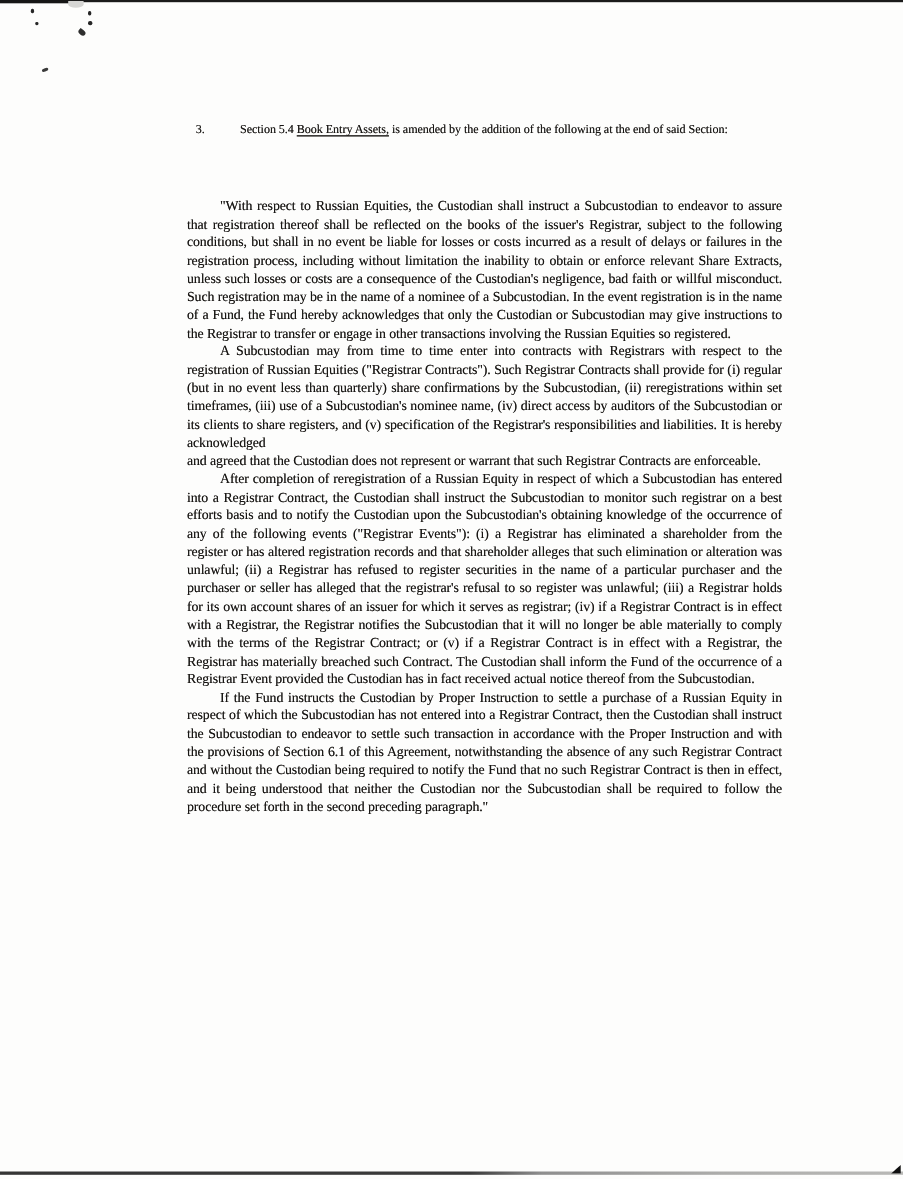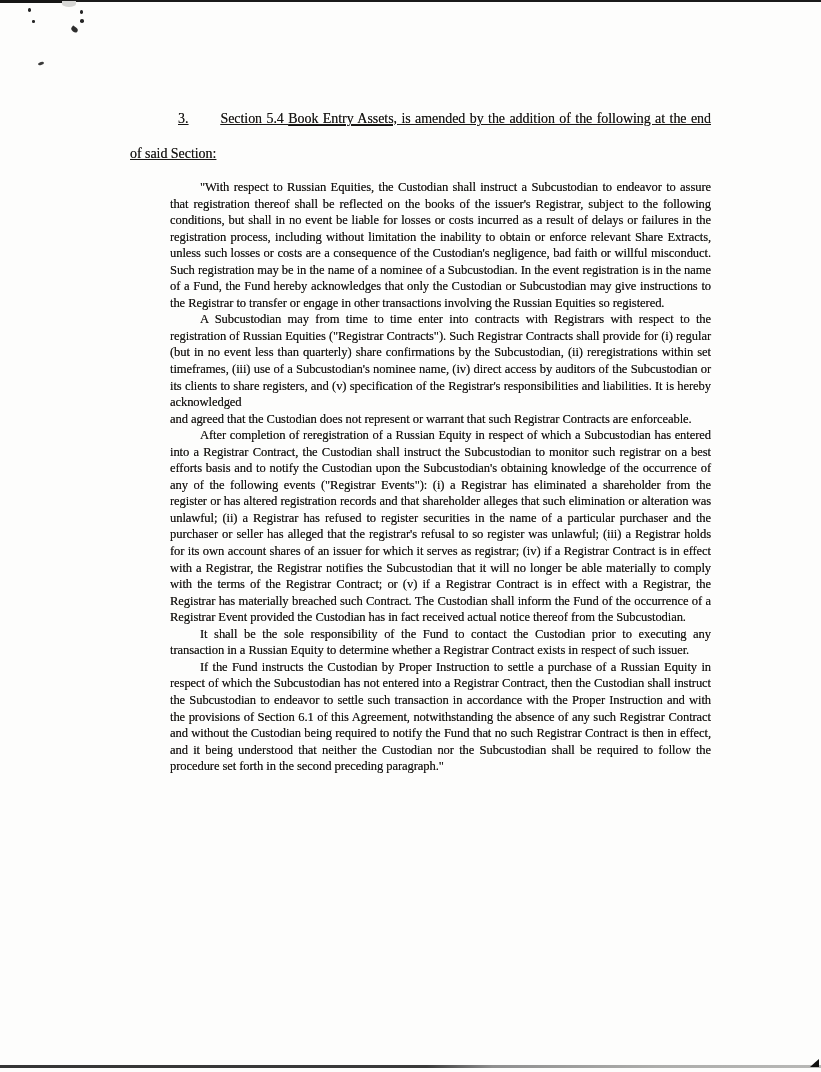--- a/index.html
+++ b/index.html
@@ -61,27 +61,26 @@
     transform: rotate(-18deg);
     background: #3a3a3a;
   }
 
   
   .intro {
     position: absolute;
     left: 130px; top: 101px;
     width: 581px;
     margin: 0;
-    font-size: 14px;
+    font-size: 11px;
     line-height: 35px;
     text-align: justify;
     text-indent: 48px;
     letter-spacing: -0.05px;
     text-shadow: 0 0 0.5px rgba(25,22,18,0.65);
-    text-decoration: underline;
   }
   .intro .tab { display: inline-block; width: 32px; }
   .intro .u { text-decoration: underline; text-underline-offset: 2px; }
 
   .quote {
     position: absolute;
     left: 170px; top: 179px;
     width: 541px;
     font-size: 12.6px;
     line-height: 16.55px;
@@ -110,20 +109,19 @@
   <div class="speck s5"></div>
   <div class="speck s6"></div>
 
   <p class="intro"><span>3.</span><span class="tab"></span><span>Section 5.4 </span><span class="u">Book Entry Assets,</span><span> is amended by the addition of the following at the end of said Section:</span></p>
 
   <div class="quote">
     <p>"With respect to Russian Equities, the Custodian shall instruct a Subcustodian to endeavor to assure that registration thereof shall be reflected on the books of the issuer's Registrar, subject to the following conditions, but shall in no event be liable for losses or costs incurred as a result of delays or failures in the registration process, including without limitation the inability to obtain or enforce relevant Share Extracts, unless such losses or costs are a consequence of the Custodian's negligence, bad faith or willful misconduct. Such registration may be in the name of a nominee of a Subcustodian. In the event registration is in the name of a Fund, the Fund hereby acknowledges that only the Custodian or Subcustodian may give instructions to the Registrar to transfer or engage in other transactions involving the Russian Equities so registered.</p>
     <p>A Subcustodian may from time to time enter into contracts with Registrars with respect to the registration of Russian Equities ("Registrar Contracts"). Such Registrar Contracts shall provide for (i) regular (but in no event less than quarterly) share confirmations by the Subcustodian, (ii) reregistrations within set timeframes, (iii) use of a Subcustodian's nominee name, (iv) direct access by auditors of the Subcustodian or its clients to share registers, and (v) specification of the Registrar's responsibilities and liabilities. It is hereby acknowledged
 and agreed that the Custodian does not represent or warrant that such Registrar Contracts are enforceable.</p>
     <p>After completion of reregistration of a Russian Equity in respect of which a Subcustodian has entered into a Registrar Contract, the Custodian shall instruct the Subcustodian to monitor such registrar on a best efforts basis and to notify the Custodian upon the Subcustodian's obtaining knowledge of the occurrence of any of the following events ("Registrar Events"): (i) a Registrar has eliminated a shareholder from the register or has altered registration records and that shareholder alleges that such elimination or alteration was unlawful; (ii) a Registrar has refused to register securities in the name of a particular purchaser and the purchaser or seller has alleged that the registrar's refusal to so register was unlawful; (iii) a Registrar holds for its own account shares of an issuer for which it serves as registrar; (iv) if a Registrar Contract is in effect with a Registrar, the Registrar notifies the Subcustodian that it will no longer be able materially to comply with the terms of the Registrar Contract; or (v) if a Registrar Contract is in effect with a Registrar, the Registrar has materially breached such Contract. The Custodian shall inform the Fund of the occurrence of a Registrar Event provided the Custodian has in fact received actual notice thereof from the Subcustodian.</p>
-    <p>It shall be the sole responsibility of the Fund to contact the Custodian prior to executing any transaction in a Russian Equity to determine whether a Registrar Contract exists in respect of such issuer.</p>
     <p>If the Fund instructs the Custodian by Proper Instruction to settle a purchase of a Russian Equity in respect of which the Subcustodian has not entered into a Registrar Contract, then the Custodian shall instruct the Subcustodian to endeavor to settle such transaction in accordance with the Proper Instruction and with the provisions of Section 6.1 of this Agreement, notwithstanding the absence of any such Registrar Contract and without the Custodian being required to notify the Fund that no such Registrar Contract is then in effect, and it being understood that neither the Custodian nor the Subcustodian shall be required to follow the procedure set forth in the second preceding paragraph."</p>
   </div>
 
   <div class="edge-bottom"></div>
   <div class="corner-mark-br"></div>
 
 </div>
 
 </body></html>

